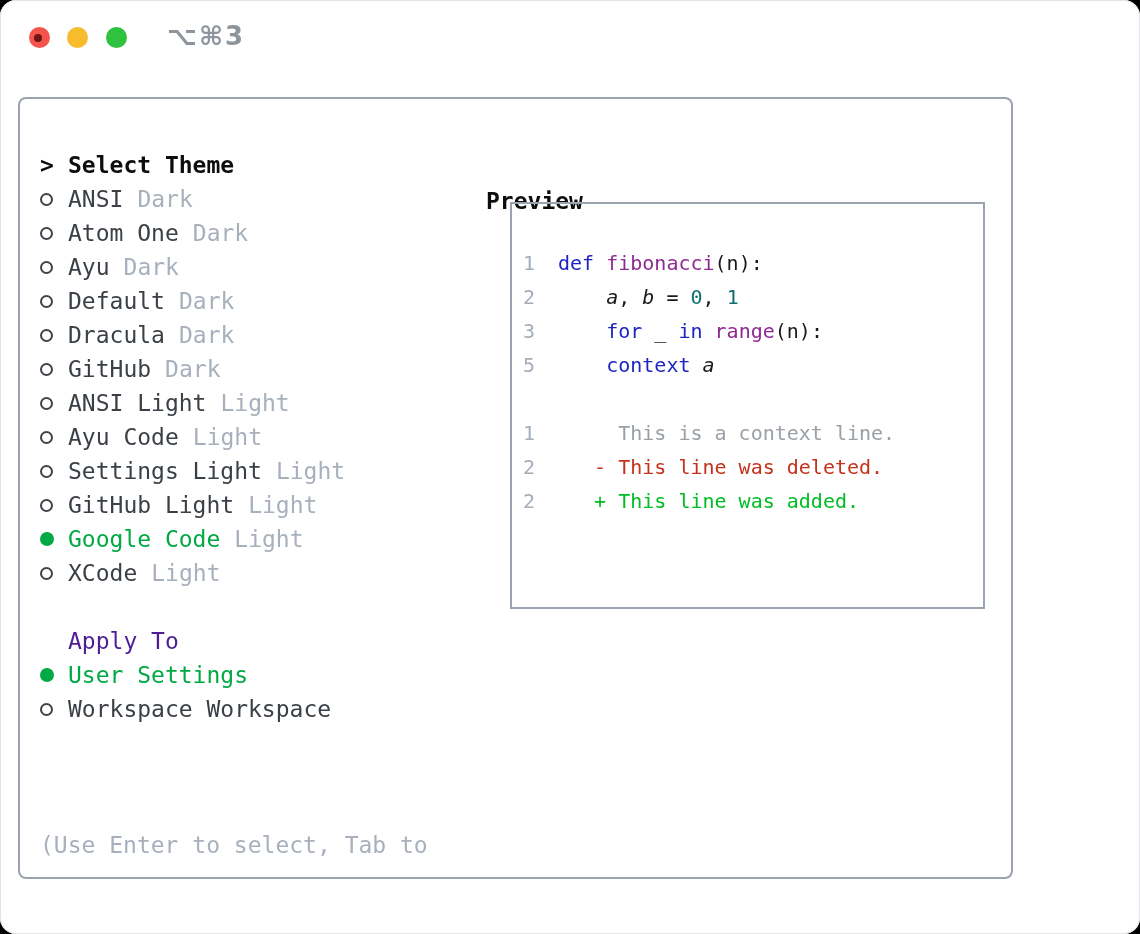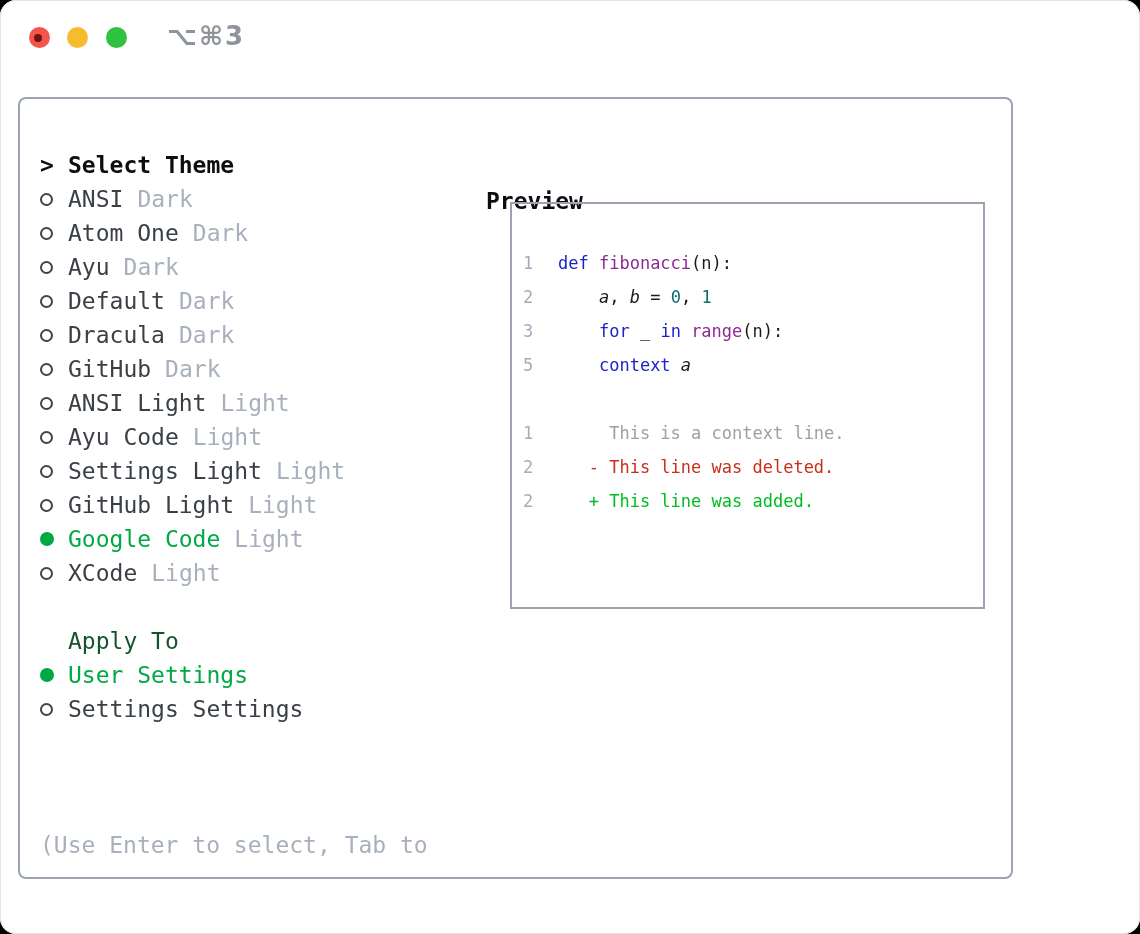--- a/index.html
+++ b/index.html
@@ -36,33 +36,33 @@
   .panel{position:absolute;left:18px;top:97px;width:995px;height:782px;
          box-sizing:border-box;border:2px solid var(--panel_border);border-radius:8px;
          font-size:23px;color:#3a4046;}
   .list-col{position:absolute;left:20px;top:49px;}
   .row{height:34px;display:flex;align-items:center;white-space:pre;}
   .marker{width:28px;flex:none;display:flex;align-items:center;}
   .radio{width:13px;height:13px;box-sizing:border-box;border:2px solid #3e444b;border-radius:50%;}
   .radio.sel{width:14px;height:14px;border:none;background:var(--selection_green);}
   .chevron{font-weight:700;color:#0d0d0d;}
   .heading-text{font-weight:700;color:#0d0d0d;}
-  .subheading-text{color:#14532d;}
+  .subheading-text{color:#4c1d95;}
   .label{color:#3a4046;}
   .row.sel .label{color:var(--selection_green);}
   .variant{color:var(--muted_gray);margin-left:14px;}
   .gap{height:34px;}
   .help{color:var(--muted_gray);line-height:34px;white-space:pre;}
   
   .preview-heading{position:absolute;left:466px;top:49px;height:34px;display:flex;
                    align-items:center;font-weight:700;color:#0d0d0d;margin-top:36px;}
   .preview-box{position:absolute;left:490px;top:103px;width:475px;height:407px;
                box-sizing:border-box;border:2px solid var(--panel_border);
                padding:42px 0 0 11px;overflow:hidden;}
-  .cline{height:34px;line-height:34px;white-space:pre;font-size:17px;}
+  .cline{height:34px;line-height:34px;white-space:pre;font-size:20px;}
   .ln{display:inline-block;width:35px;color:var(--line_number_gray);}
   .tok-kw{color:var(--keyword_blue);}
   .tok-fn{color:var(--function_purple);}
   .tok-num{color:var(--number_teal);}
   .tok-pl{color:#1a1a1a;}
   .tok-var{color:#1a1a1a;font-style:italic;}
   .tok-ctx{color:var(--context_gray);}
   .tok-del{color:var(--diff_del);}
   .tok-add{color:var(--diff_add);text-align:right;}
 </style>
@@ -105,21 +105,21 @@
 
       <div class="gap"></div>
 
       <div class="row">
         <span class="marker"></span>
         <span class="subheading-text">Apply To</span>
       </div>
 
       <div id="apply-items">
           <div class="row sel"><span class="marker"><span class="radio sel"></span></span><span class="label">User Settings</span></div>
-          <div class="row"><span class="marker"><span class="radio"></span></span><span class="label">Settings Settings</span></div>
+          <div class="row"><span class="marker"><span class="radio"></span></span><span class="label">Workspace Workspace</span></div>
         </div>
 
       <div class="gap"></div>
 
       <div class="help">
         <div>(Use Enter to select, Tab to</div>
         <div>change focus)</div>
       </div>
     </div>
 

